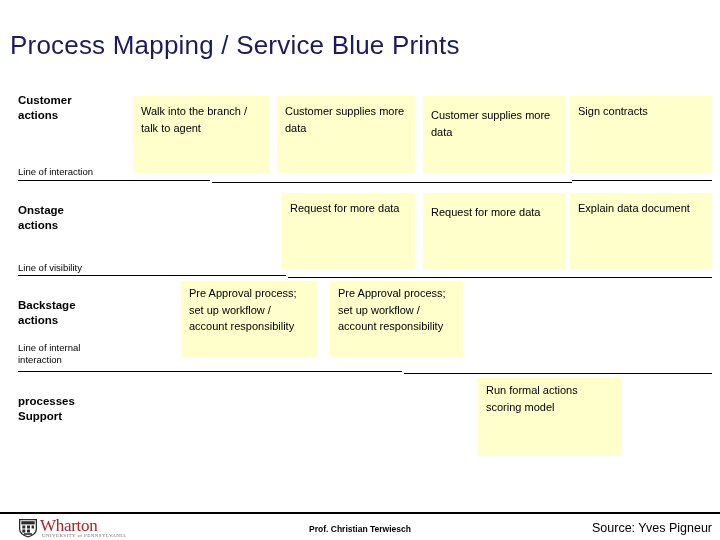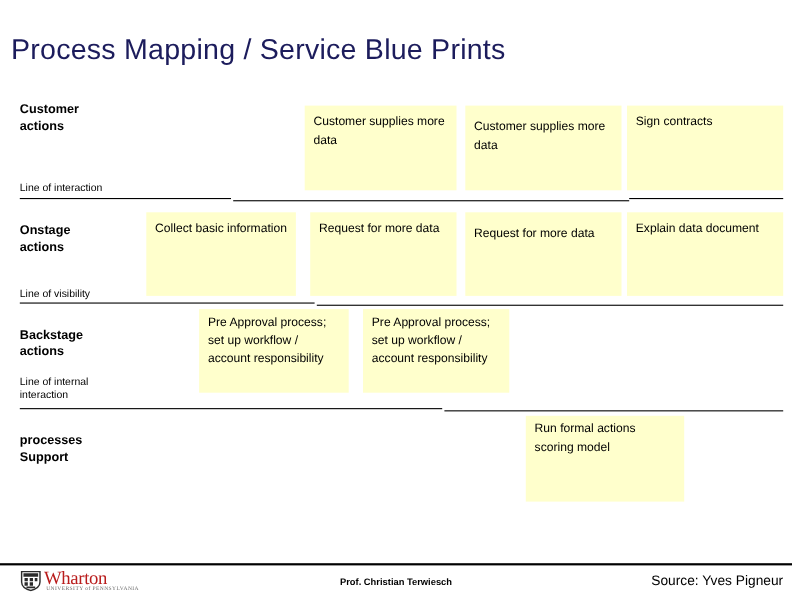--- a/index.html
+++ b/index.html
@@ -144,35 +144,35 @@
 
 <div id="slide">
 
   <div id="slide-title">Process Mapping / Service Blue Prints</div>
 
   <div class="row-label" style="left:18px; top:93px;">
     <div>Customer</div>
     <div>actions</div>
   </div>
 
+  <div class="pbox" style="left:133px; top:96px; width:136px; height:77px;">Walk into the branch / talk to agent</div>
   <div class="pbox" style="left:277px; top:96px; width:138px; height:77px;">Customer supplies more data</div>
   <div class="pbox drop" style="left:423px; top:96px; width:142px; height:77px;">Customer supplies more data</div>
   <div class="pbox" style="left:570px; top:96px; width:142px; height:77px;">Sign contracts</div>
 
   <div class="line-caption" style="left:18px; top:166px;">Line of interaction</div>
   <div class="sep" style="left:18px; top:180px; width:192px;"></div>
   <div class="sep" style="left:212px; top:182px; width:360px;"></div>
   <div class="sep" style="left:572px; top:180px; width:140px;"></div>
 
   <div class="row-label" style="left:18px; top:203px;">
     <div>Onstage</div>
     <div>actions</div>
   </div>
 
-  <div class="pbox" style="left:133px; top:193px; width:136px; height:76px;">Collect basic information</div>
   <div class="pbox" style="left:282px; top:193px; width:133px; height:76px;">Request for more data</div>
   <div class="pbox drop" style="left:423px; top:193px; width:142px; height:76px;">Request for more data</div>
   <div class="pbox" style="left:570px; top:193px; width:142px; height:76px;">Explain data document</div>
 
   <div class="line-caption" style="left:18px; top:262px;">Line of visibility</div>
   <div class="sep" style="left:18px; top:275px; width:268px;"></div>
   <div class="sep" style="left:288px; top:277px; width:424px;"></div>
 
   <div class="row-label" style="left:18px; top:298px;">
     <div>Backstage</div>

